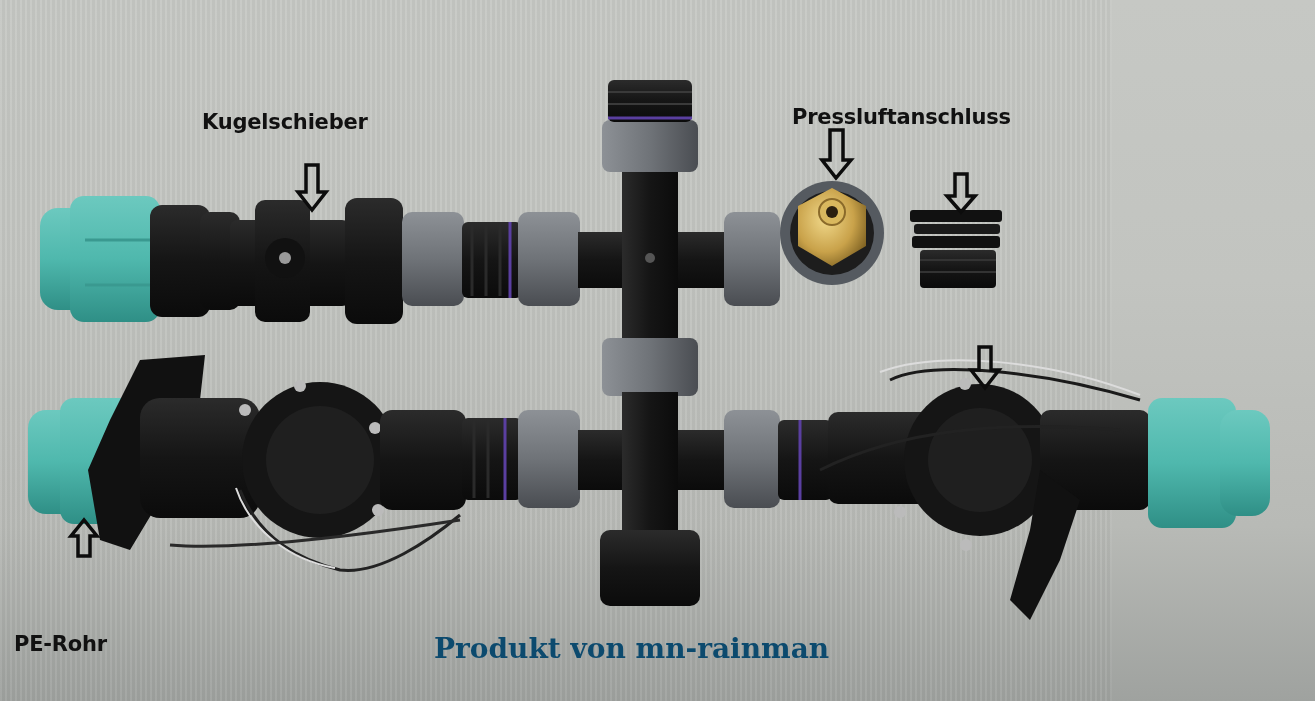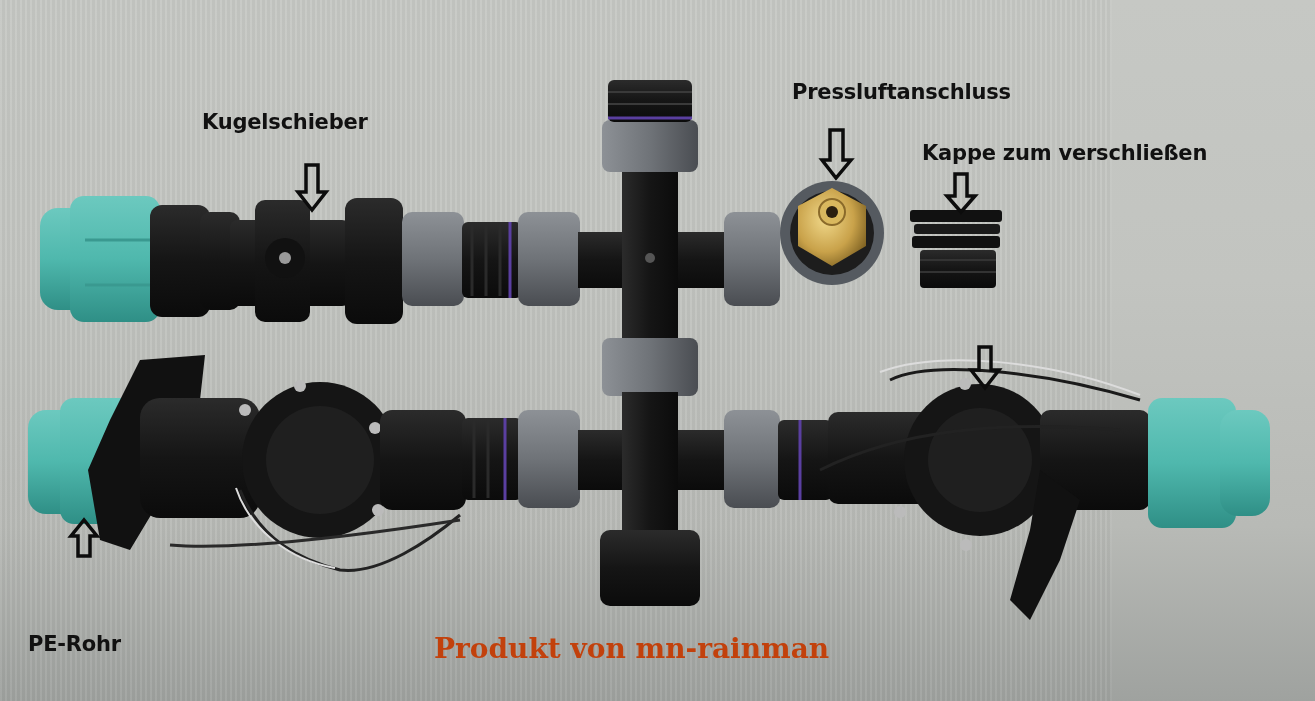--- a/index.html
+++ b/index.html
@@ -14,21 +14,21 @@
       background: repeating-linear-gradient(90deg, rgba(255,255,255,0.05) 0 2px, rgba(0,0,0,0.03) 2px 5px);
       pointer-events: none;
     }
     svg.scene { position: absolute; left: 0; top: 0; }
     .label {
       position: absolute; font-family: "DejaVu Sans", sans-serif; font-weight: bold;
       color: #111; font-size: 21px; white-space: nowrap; letter-spacing: -0.2px;
     }
     .brand {
       position: absolute; font-family: "DejaVu Serif", serif; font-weight: bold;
-      color: #c2410c; font-size: 28px; white-space: nowrap;
+      color: #0c4a6e; font-size: 28px; white-space: nowrap;
     }
   </style>
 </head>
 <body>
 
 <div class="stage">
   <div class="stripes"></div>
 
   <svg class="scene" width="1315" height="701" viewBox="0 0 1315 701">
     <defs>
@@ -184,17 +184,16 @@
     <g fill="none" stroke="#0c0c0c" stroke-width="3.5" stroke-linejoin="miter">
       <path d="M306 165 L318 165 L318 192 L326 192 L312 210 L298 192 L306 192 Z"></path>
       <path d="M830 130 L843 130 L843 160 L851 160 L836 178 L822 160 L830 160 Z"></path>
       <path d="M955 174 L967 174 L967 196 L975 196 L961 212 L947 196 L955 196 Z"></path>
       <path d="M979 347 L991 347 L991 370 L999 370 L985 388 L971 370 L979 370 Z"></path>
       <path d="M78 556 L90 556 L90 536 L97 536 L84 520 L71 536 L78 536 Z"></path>
     </g>
   </svg>
 
   <div class="label" style="left:202px; top:110px;">Kugelschieber</div>
-  <div class="label" style="left:792px; top:80px;text-align:center;">Pressluftanschluss</div>
-  <div class="label" style="left:922px; top:141px;">Kappe zum verschließen</div>
-  <div class="label" style="left:28px; top:632px;">PE-Rohr</div>
+  <div class="label" style="left:792px; top:105px;text-align:center;">Pressluftanschluss</div>
+  <div class="label" style="left:14px; top:632px;">PE-Rohr</div>
   <div class="brand" style="left:434px; top:632px;">Produkt von mn-rainman</div>
 </div>
 
 </body></html>

